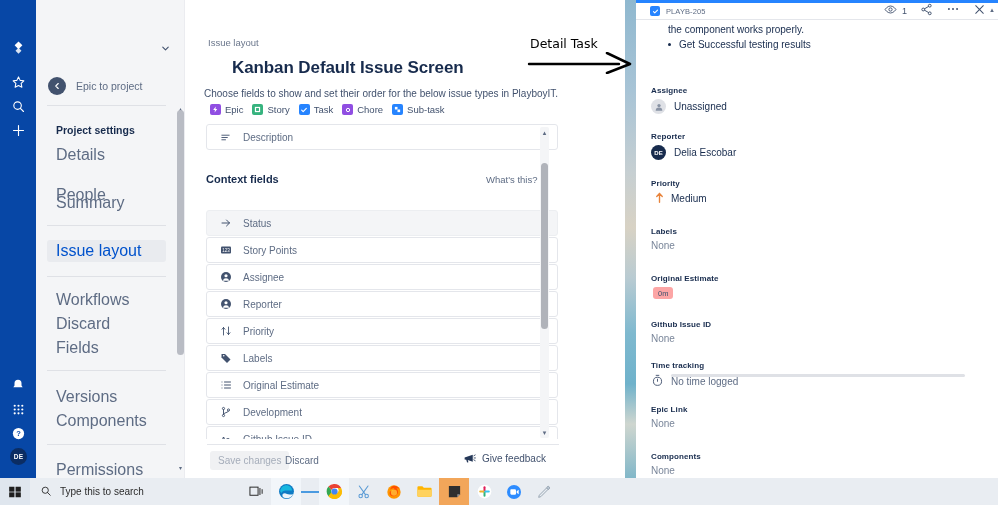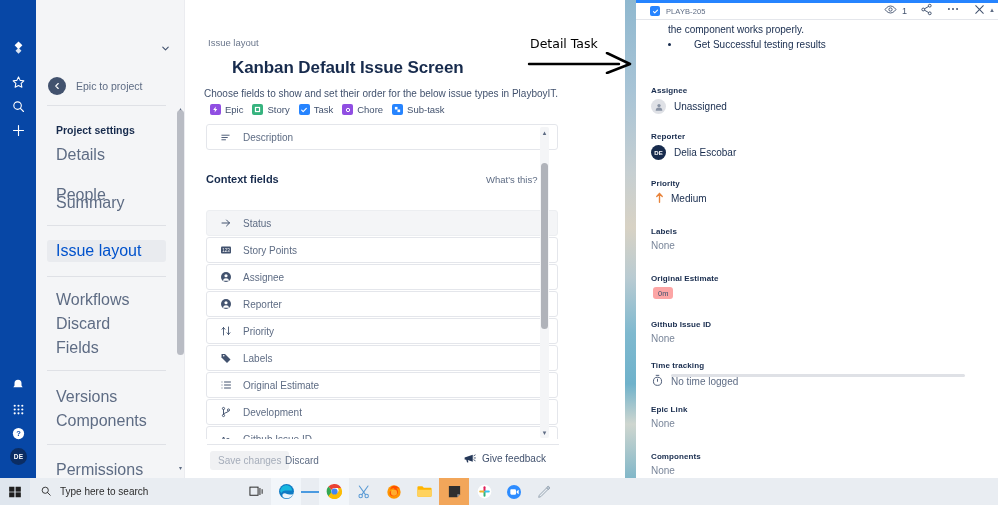--- a/index.html
+++ b/index.html
@@ -217,21 +217,21 @@
     margin-left: auto; margin-right: 12px;
     display: flex; align-items: center; gap: 13px; color: #42526e;
   }
   .watch-wrap { display: flex; align-items: center; gap: 5px; }
   .watch-count { font-size: 9px; color: #42526e; }
 
   .desc-lines { position: absolute; left: 668px; top: 22px; }
   .desc-line {
     font-size: 10px; color: #172b4d; line-height: 15px;
   }
-  .bullet-line { display: flex; gap: 23px; align-items: flex-start; }
+  .bullet-line { display: flex; gap: 8px; align-items: flex-start; }
   .bullet-dot {
     width: 3px; height: 3px; border-radius: 50%; background: #172b4d;
     margin-top: 6px; flex: 0 0 3px;
   }
 
   .df { position: absolute; left: 651px; }
   .df-label {
     font-size: 8px; font-weight: bold; color: #172b4d;
     letter-spacing: .1px; margin-bottom: 4px;
   }
@@ -763,21 +763,21 @@
           <rect x="13" y="12.6" width="9" height="8.4"></rect>
         </svg>
     </div>
     <div class="search-box">
       <span>
         <svg width="12" height="12" viewBox="0 0 24 24" fill="none" stroke="#2b2b2b" stroke-width="1.8">
             <circle cx="10.5" cy="10.5" r="6.2"></circle>
             <path d="M15 15l5.5 5.5" stroke-linecap="round"></path>
           </svg>
       </span>
-      <span class="search-text">Type here to search</span>
+      <span class="search-text">Type this to search</span>
     </div>
 
     <div class="tb-icons">
       <div class="tb-item">
         <svg width="15" height="13" viewBox="0 0 24 20" fill="none" stroke="#1f1f1f" stroke-width="1.5">
             <rect x="1.5" y="3" width="13" height="13"></rect>
             <path d="M17.5 5v10M21 7v6" stroke-linecap="round"></path>
           </svg>
       </div>
 

